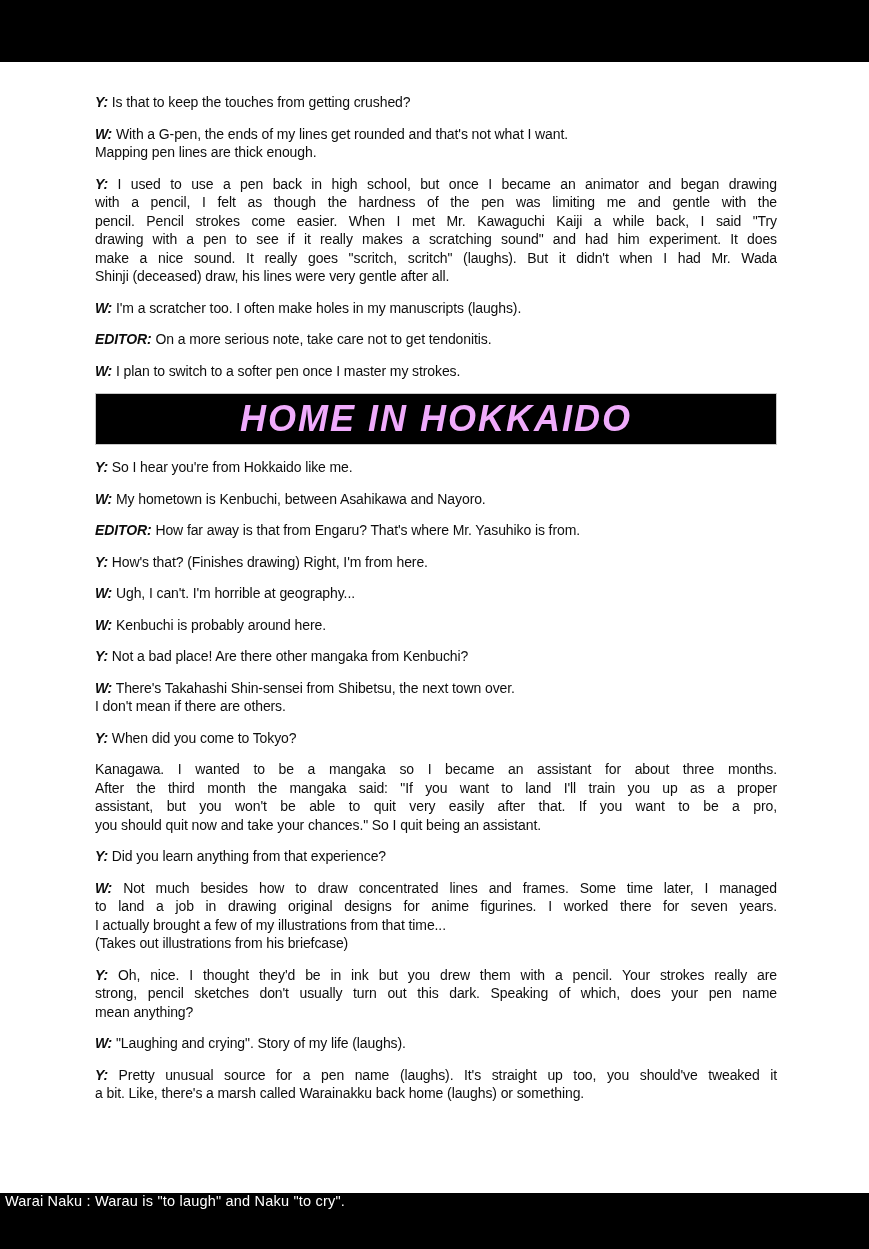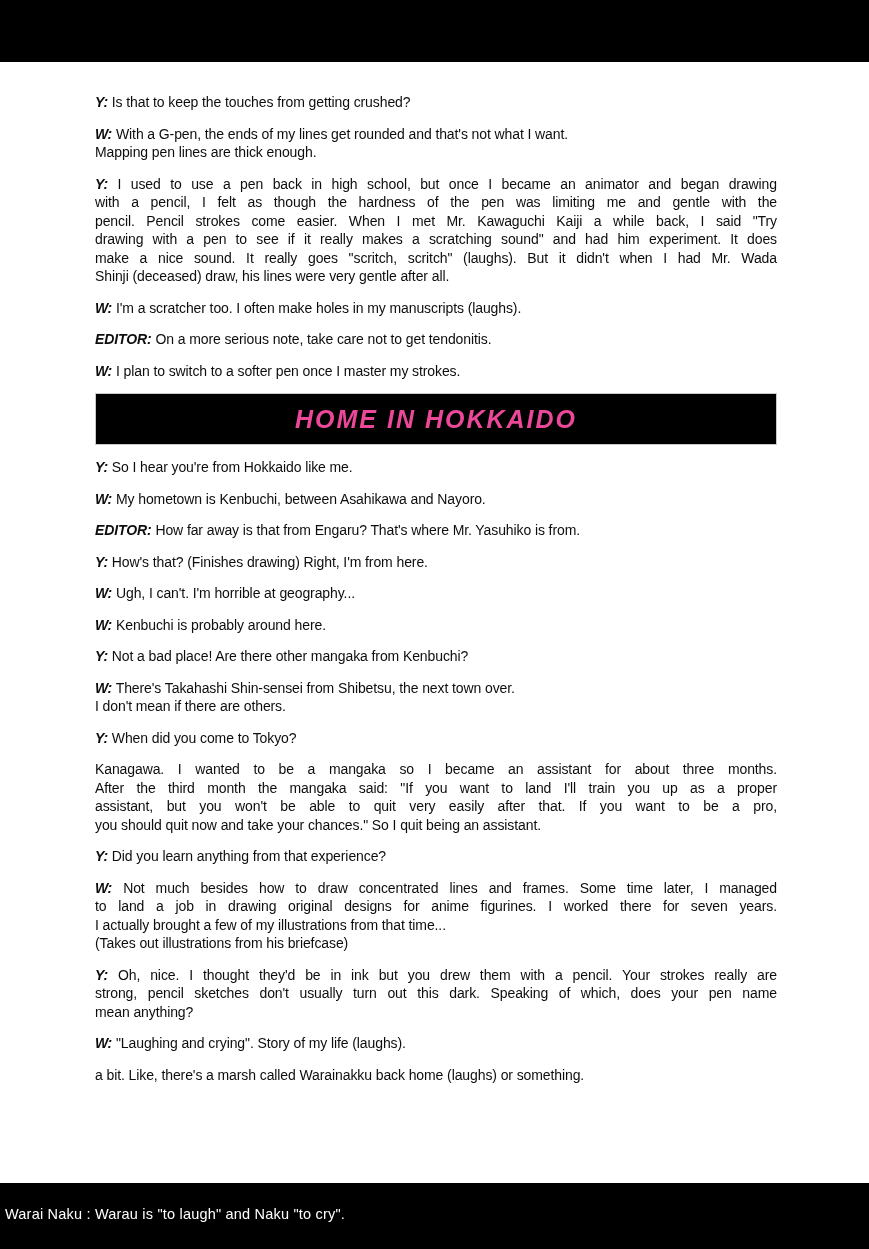--- a/index.html
+++ b/index.html
@@ -48,35 +48,35 @@
     margin-bottom: 0;
     width: 682px;
     height: 52px;
     background: #000000;
     border: 1px solid #c9c9c9;
     display: flex;
     align-items: center;
     justify-content: center;
   }
   .banner-title {
-    color: #ec4899;
-    font-size: 25px;
+    color: #f0abfc;
+    font-size: 36px;
     font-weight: bold;
     font-style: italic;
     letter-spacing: 2px;
     white-space: nowrap;
   }
   .bottom-bar {
     position: absolute;
     left: 0; bottom: 0;
     width: 100%;
-    height: 66px;
+    height: 56px;
     background: #000000;
     display: flex;
-    align-items: center;
+    align-items: flex-start;
   }
   .footnote {
     color: #ffffff;
     font-size: 14.5px;
     letter-spacing: 0.2px;
     padding: 0 0 5px 5px;
     white-space: nowrap;
   }
 </style>
 </head>
@@ -165,20 +165,21 @@
         </div>
         <div class="para">
           <div class="line jl"><span class="spk">Y:</span> Oh, nice. I thought they'd be in ink but you drew them with a pencil. Your strokes really are</div>
           <div class="line jl">strong, pencil sketches don't usually turn out this dark. Speaking of which, does your pen name</div>
           <div class="line">mean anything?</div>
         </div>
         <div class="para">
           <div class="line"><span class="spk">W:</span> "Laughing and crying". Story of my life (laughs).</div>
         </div>
         <div class="para">
+          <div class="line jl"><span class="spk">Y:</span> Pretty unusual source for a pen name (laughs). It's straight up too, you should've tweaked it</div>
           <div class="line">a bit. Like, there's a marsh called Warainakku back home (laughs) or something.</div>
         </div>
       </div>
 
   </div>
 
   <div class="bottom-bar">
     <span class="footnote">Warai Naku : Warau is "to laugh" and Naku "to cry".</span>
   </div>
 

